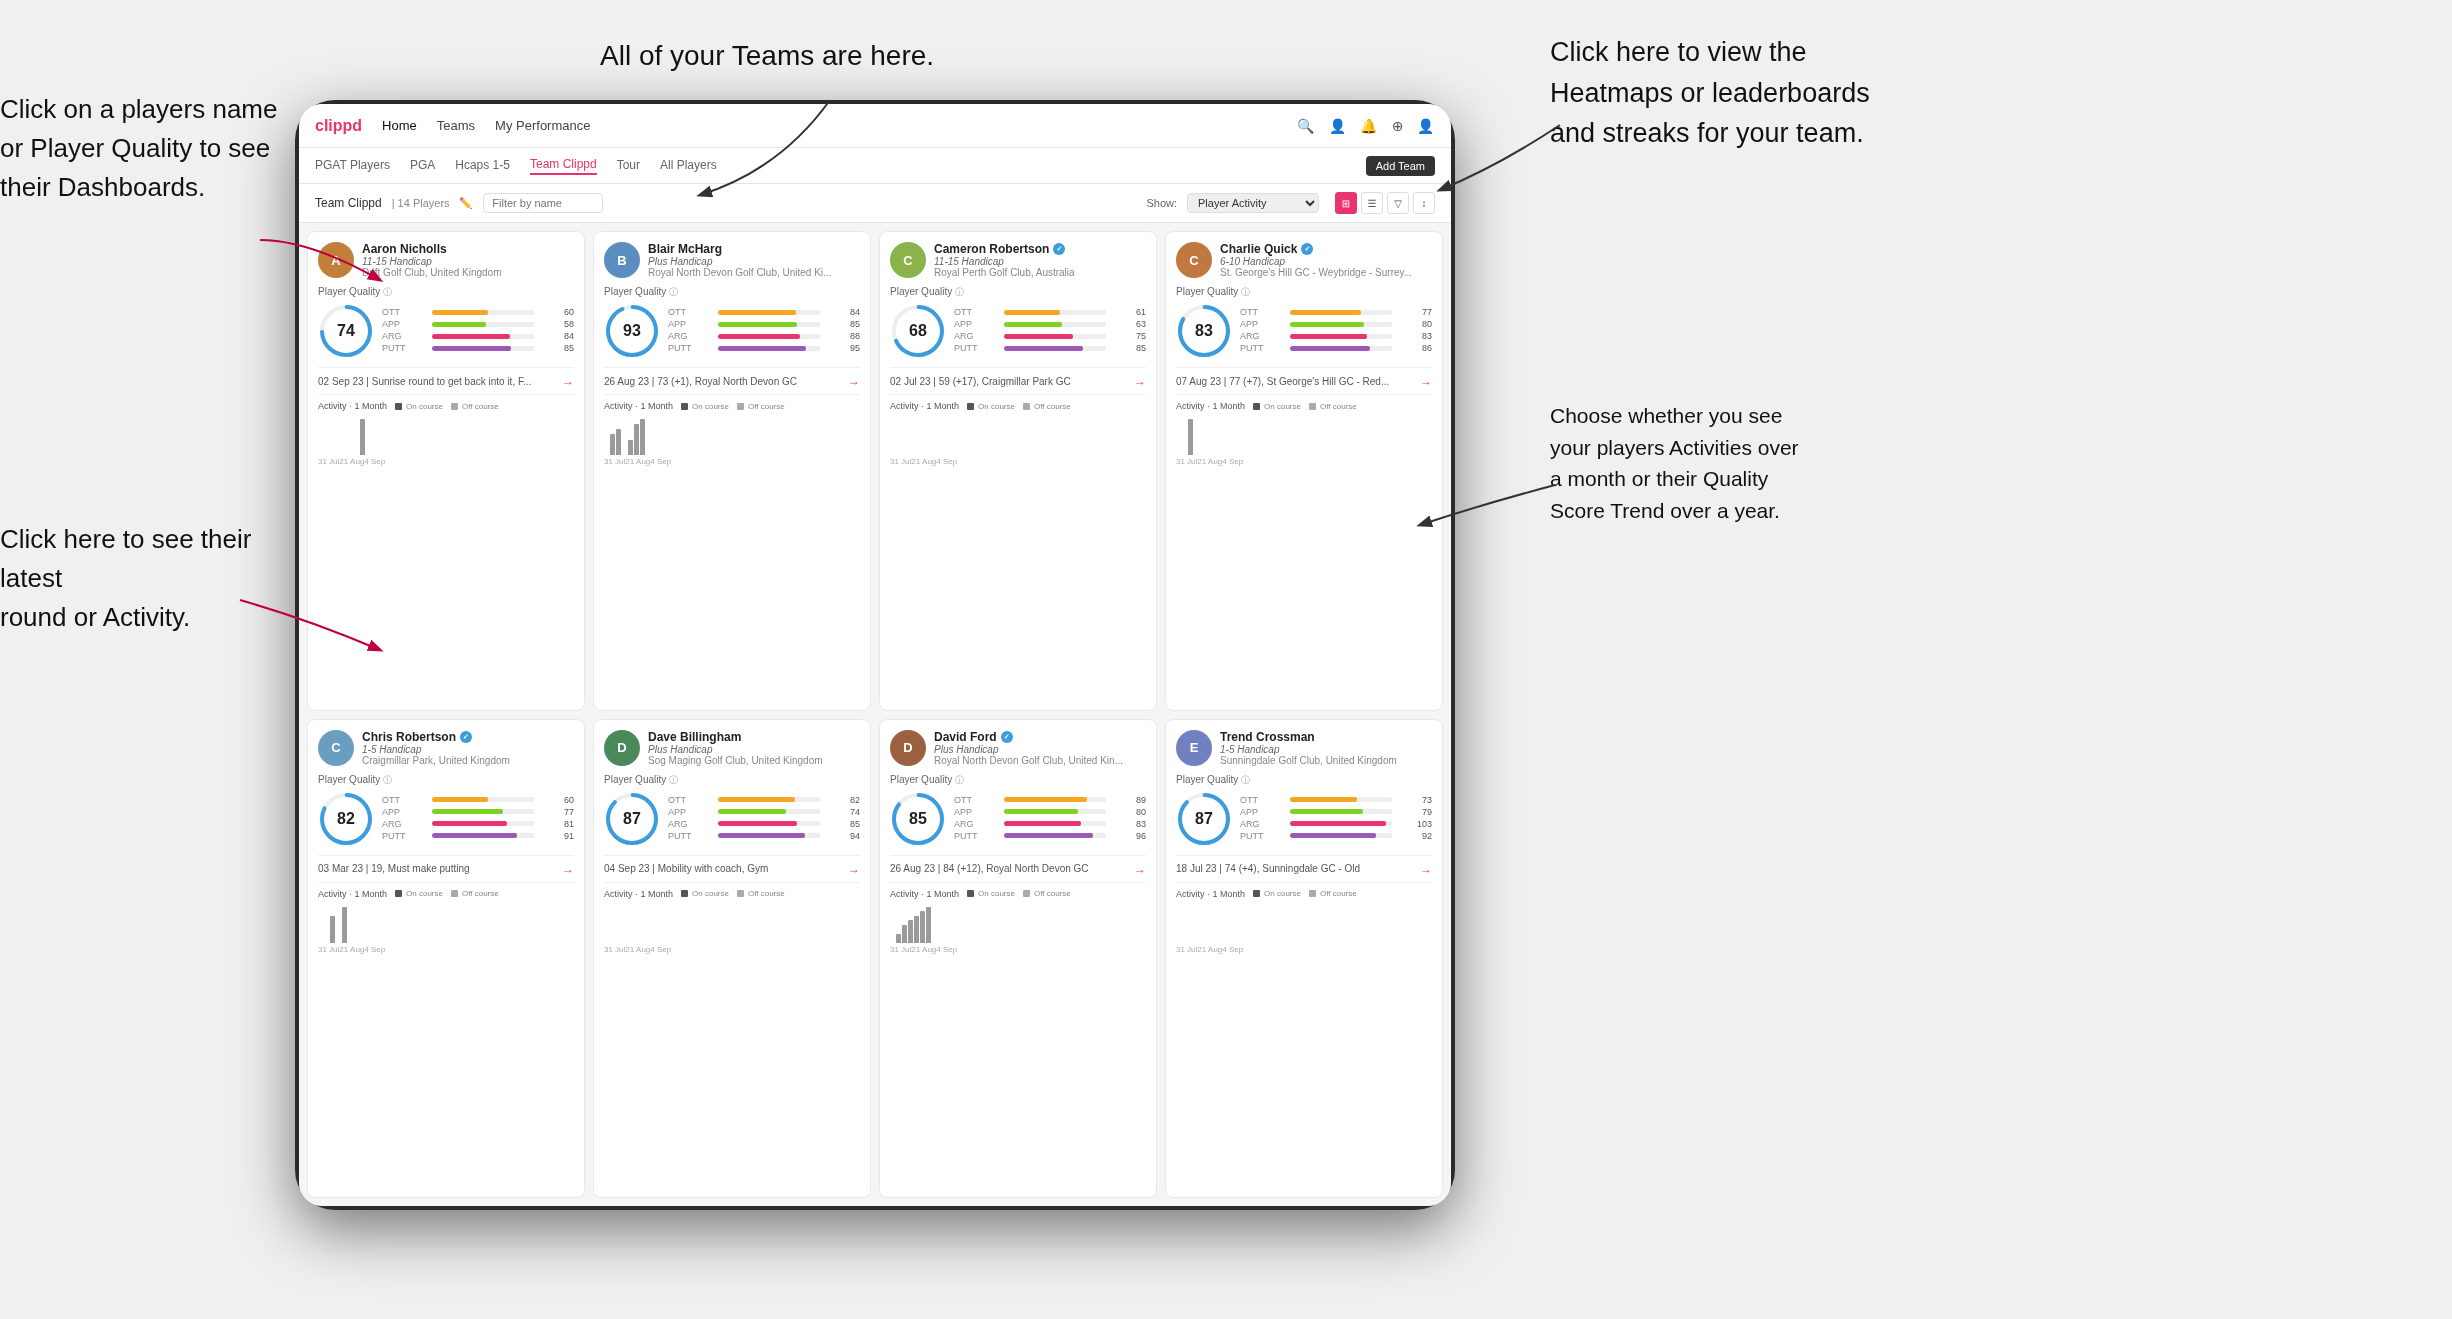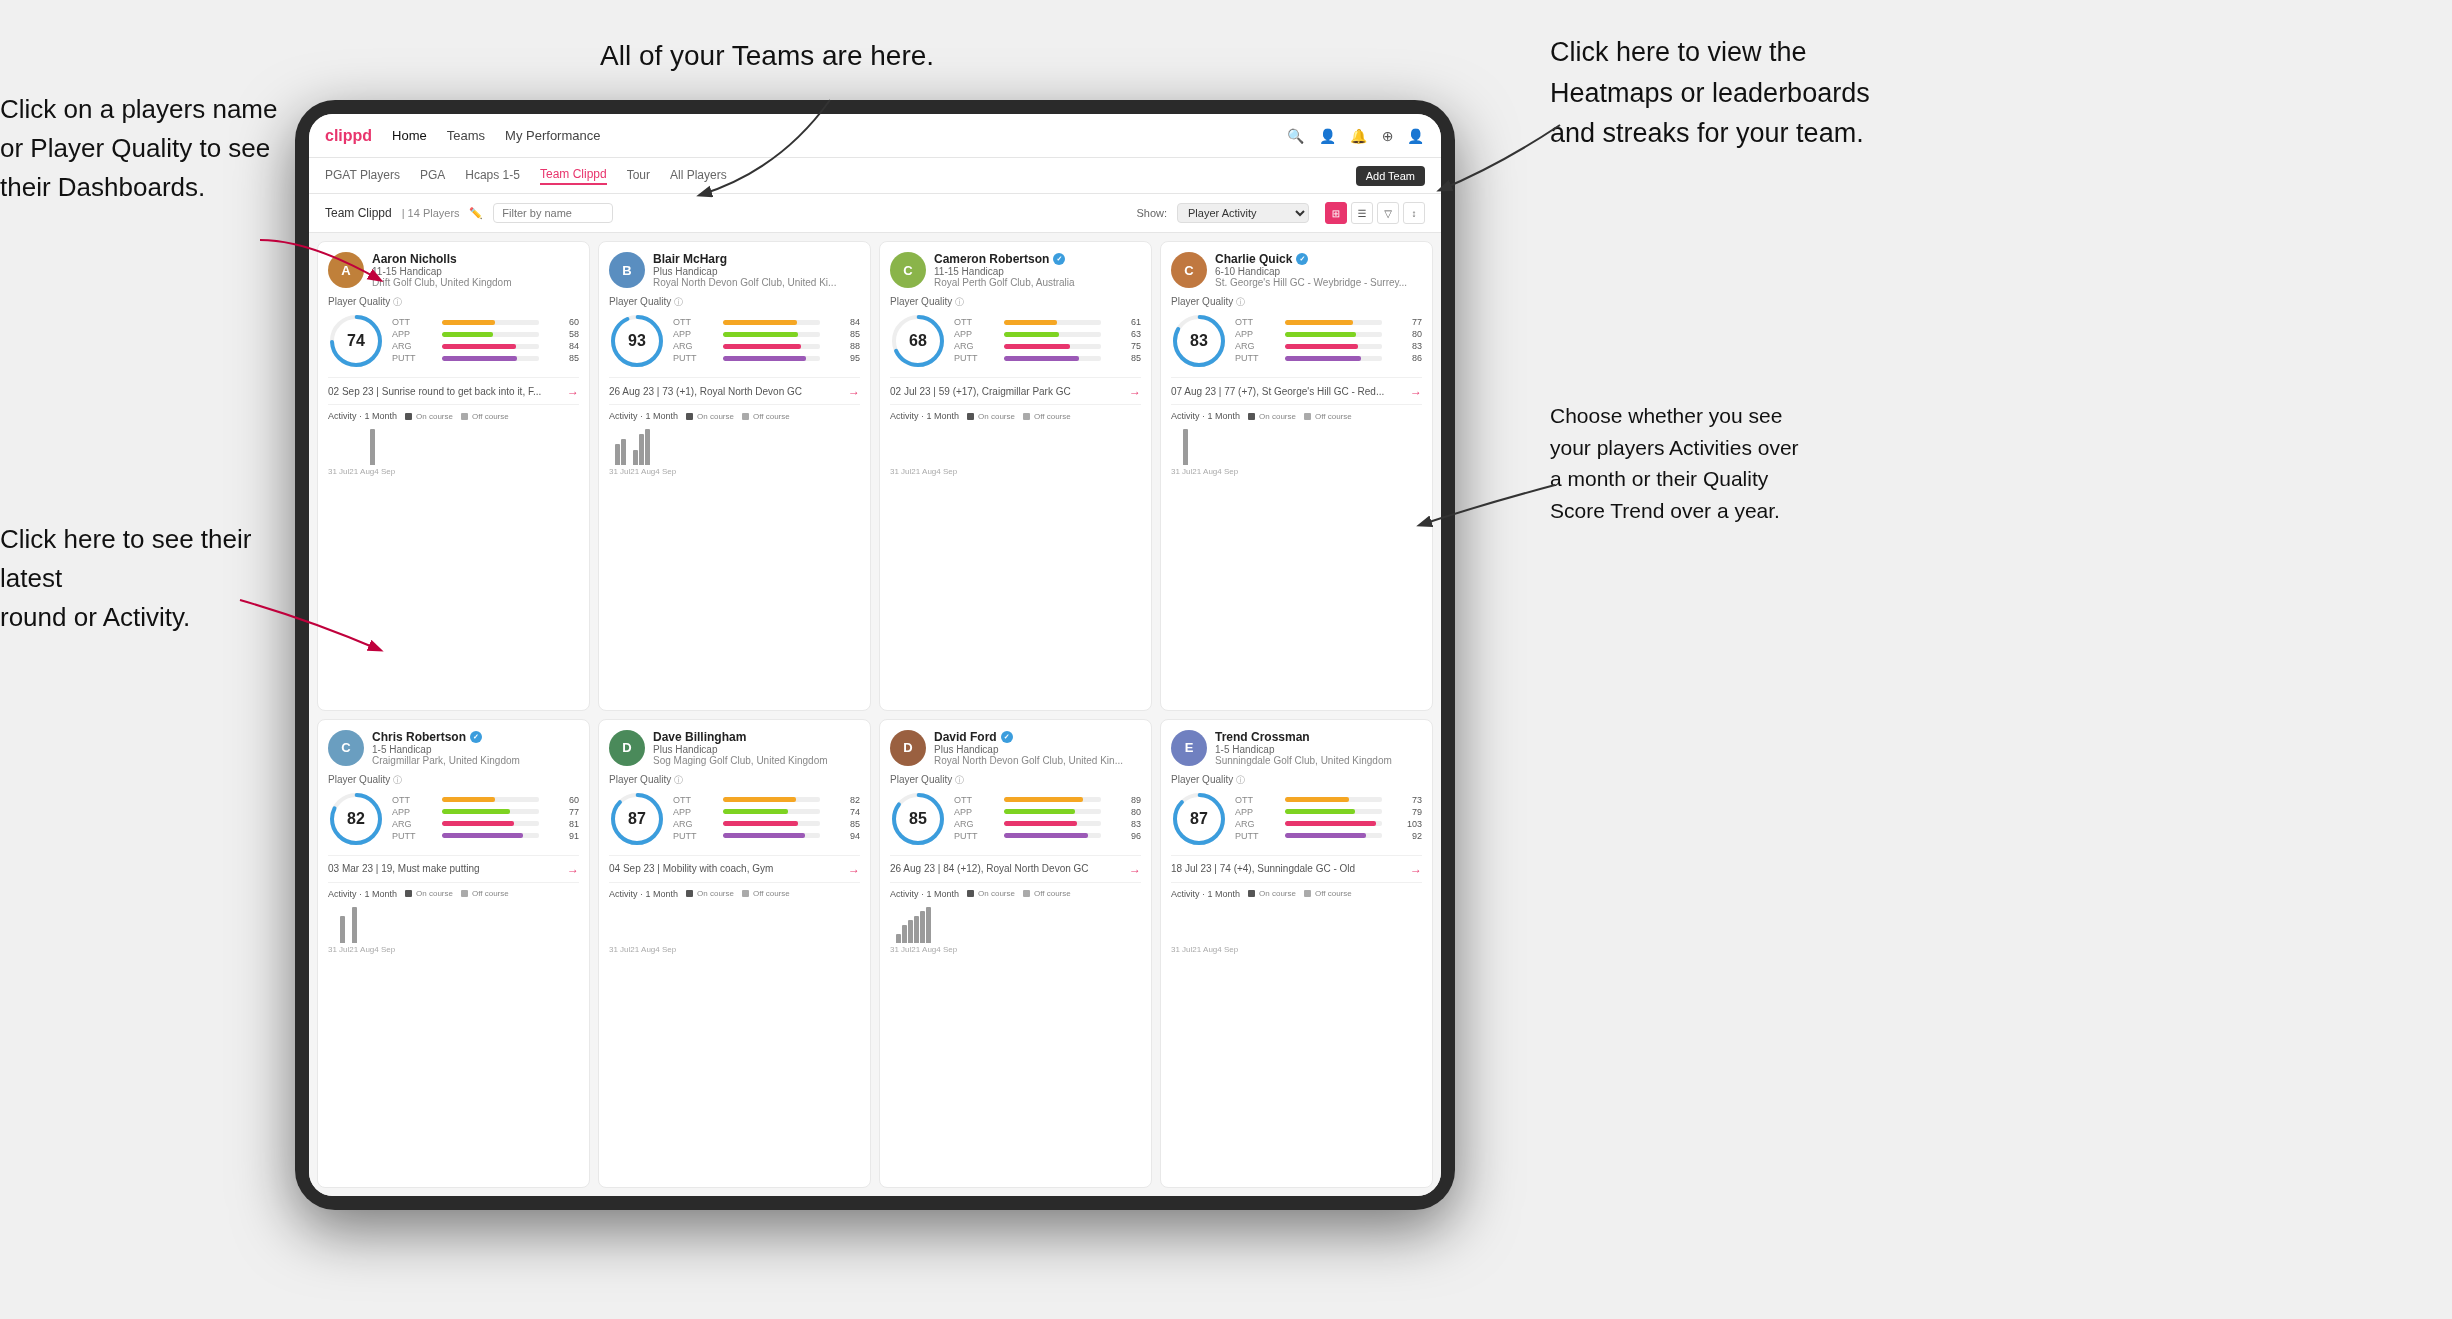--- a/index.html
+++ b/index.html
@@ -24,21 +24,21 @@
     
     .ipad-frame {
       position: absolute;
       left: 295px;
       top: 100px;
       width: 1160px;
       height: 1110px;
       background: #2a2a2a;
       border-radius: 40px;
       box-shadow: 0 20px 60px rgba(0,0,0,0.5);
-      padding: 14px;
+      padding: 4px;
     }
     .ipad-screen {
       width: 100%;
       height: 100%;
       background: #fff;
       border-radius: 24px;
       overflow: hidden;
       display: flex;
       flex-direction: column;
     }
@@ -190,21 +190,21 @@
       font-size: 14px;
       overflow: hidden;
     }
     .player-info { flex: 1; }
     .player-name {
       font-size: 12px;
       font-weight: 600;
       color: #222;
       display: flex; align-items: center; gap: 4px;
     }
-    .player-handicap { font-size: 10px; color: #666; }
+    .player-handicap { font-size: 10px; color: #666; font-style: italic; }
     .player-club { font-size: 10px; color: #888; }
     .verified-badge {
       width: 12px; height: 12px;
       background: #3b9ddd;
       border-radius: 50%;
       display: inline-flex; align-items: center; justify-content: center;
       font-size: 7px; color: #fff;
     }
 
     

